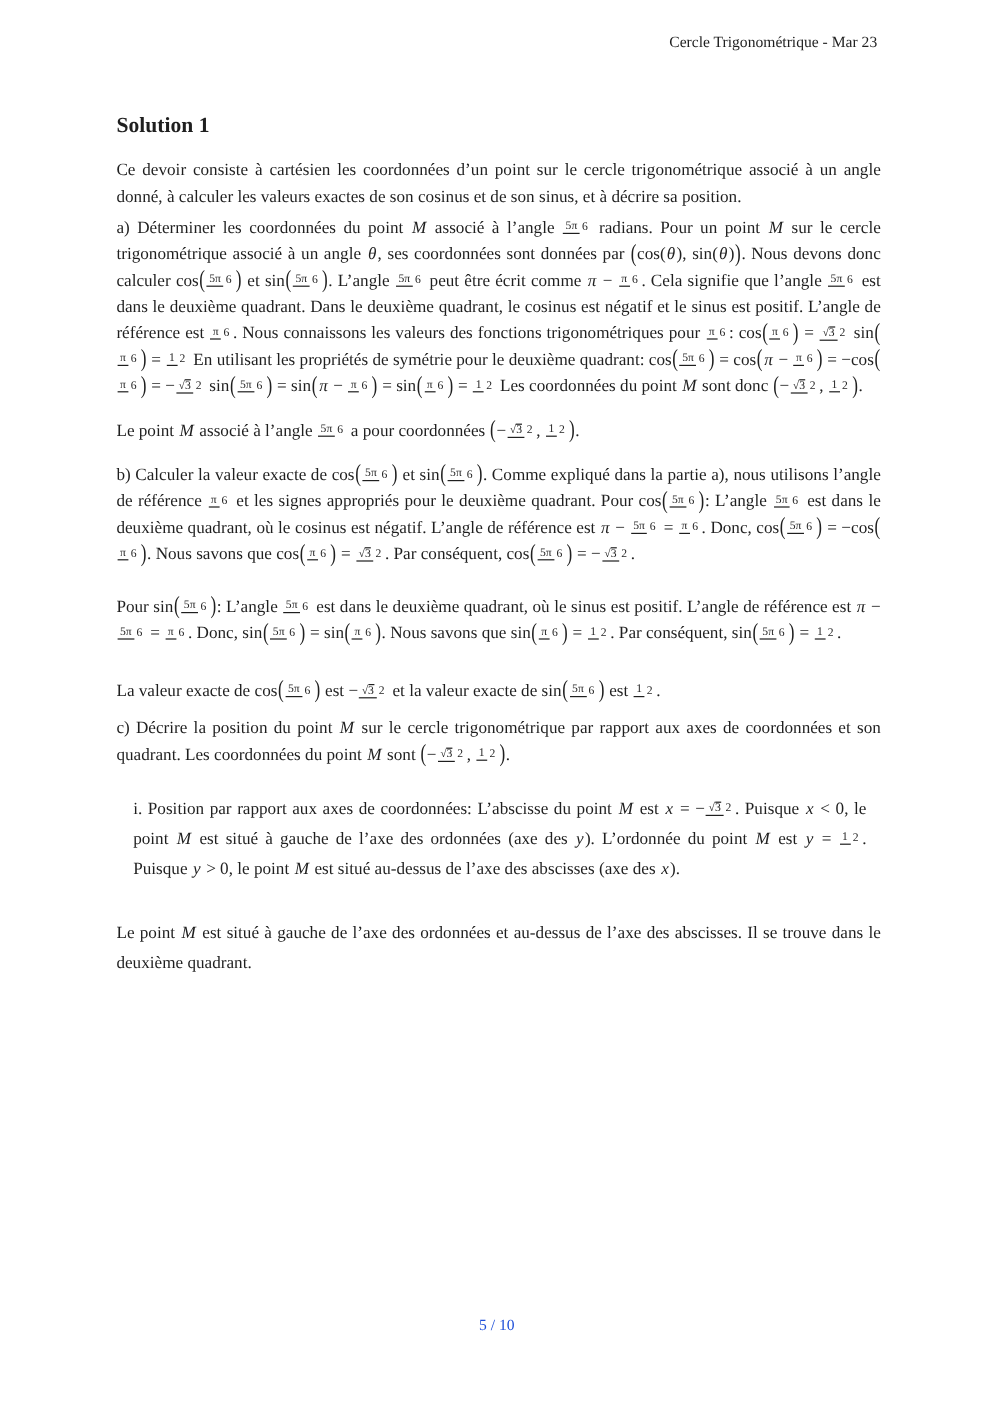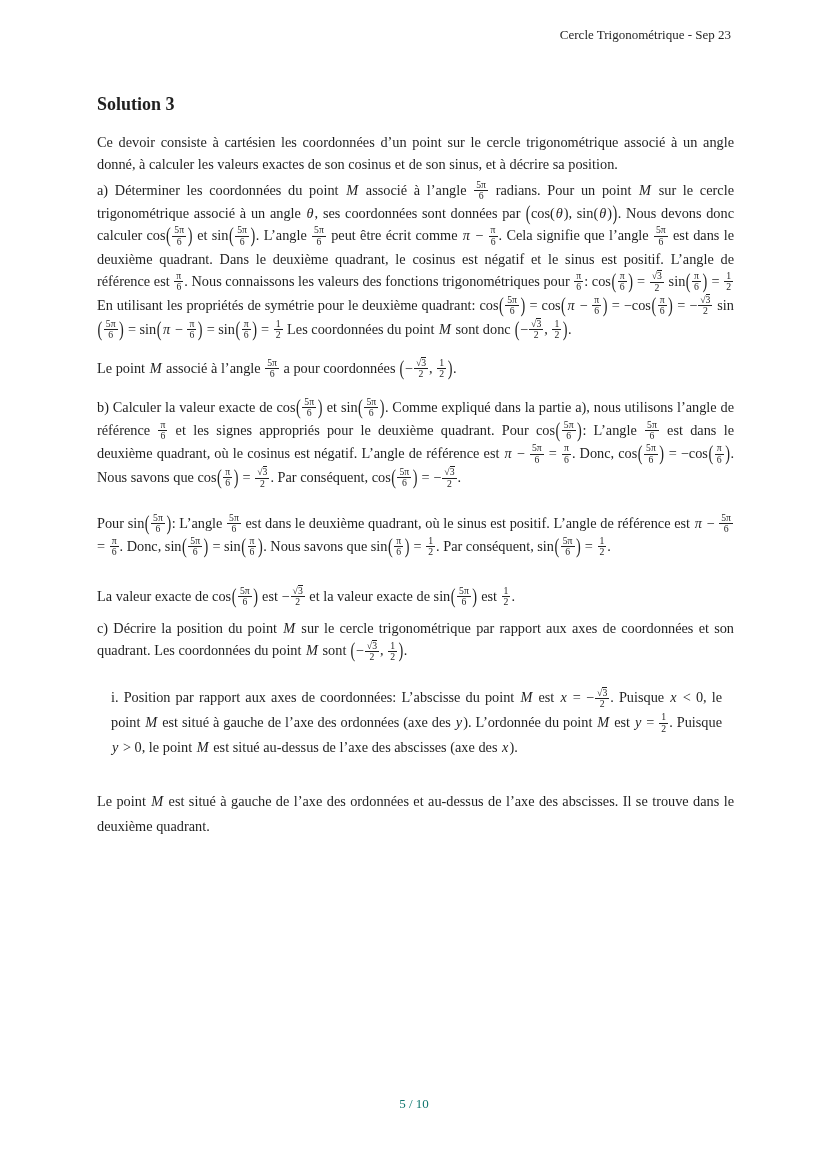--- a/index.html
+++ b/index.html
@@ -34,50 +34,50 @@
   .m-resa{margin-top:15px !important;}
   .m-partb{margin-top:15px !important;}
   .m-sin{margin-top:22px !important;}
   .m-resb{margin-top:26px !important;}
   .m-partc{margin-top:9px !important;}
   .m-itemi{margin-top:22px !important;}
   .m-itemii{margin-top:53px !important;}
   .m-concl{margin-top:29px !important;}
   .footer{
     position:absolute;top:1096px;left:0;width:100%;
-    text-align:center;font-size:13px;color:#0f766e;
+    text-align:center;font-size:13px;color:#1d4ed8;
   }
   
   .mv{font-style:italic;padding:0 1px;}
   .mp{
     display:inline-block;
     transform:scaleY(1.42);
     transform-origin:50% 55%;
     padding:0 0.5px;
   }
   .frac{
-    display:inline-flex;flex-direction:column;align-items:center;
+    display:inline-flex;flex-direction:row;align-items:center;
     vertical-align:middle;position:relative;top:-1px;
     font-size:0.68em;line-height:1.05;
     padding:0 1px;text-align:center;font-style:normal;
   }
   .frac .num{border-bottom:1px solid #1f1f1f;padding:0 2px;}
   .frac .den{padding:0 2px;}
   .ovl{border-top:1px solid #1f1f1f;}
 </style>
 </head>
 <body>
 
 <div class="page">
   <div class="header">
-    <span>Cercle Trigonométrique - Sep 23</span>
+    <span>Cercle Trigonométrique - Mar 23</span>
   </div>
 
   <div class="content">
-    <h1 class="doc-title">Solution 3</h1>
+    <h1 class="doc-title">Solution 1</h1>
 
     <p class="m-intro">Ce devoir consiste à cartésien les coordonnées d’un point sur le cercle trigonométrique associé à un angle donné, à calculer les valeurs exactes de son cosinus et de son sinus, et à décrire sa position.</p>
     <p class="m-parta">a) Déterminer les coordonnées du point <span class="mv">M</span> associé à l’angle <span class="frac">
           <span class="num">5π</span>
           <span class="den">6</span>
         </span> radians. Pour un point <span class="mv">M</span> sur le cercle trigonométrique associé à un angle <span class="mv">θ</span>, ses coordonnées sont données par <span class="mp">(</span>cos(<span class="mv">θ</span>), sin(<span class="mv">θ</span>)<span class="mp">)</span>. Nous devons donc calculer cos<span class="mp">(</span><span class="frac">
           <span class="num">5π</span>
           <span class="den">6</span>
         </span><span class="mp">)</span> et sin<span class="mp">(</span><span class="frac">
           <span class="num">5π</span>

